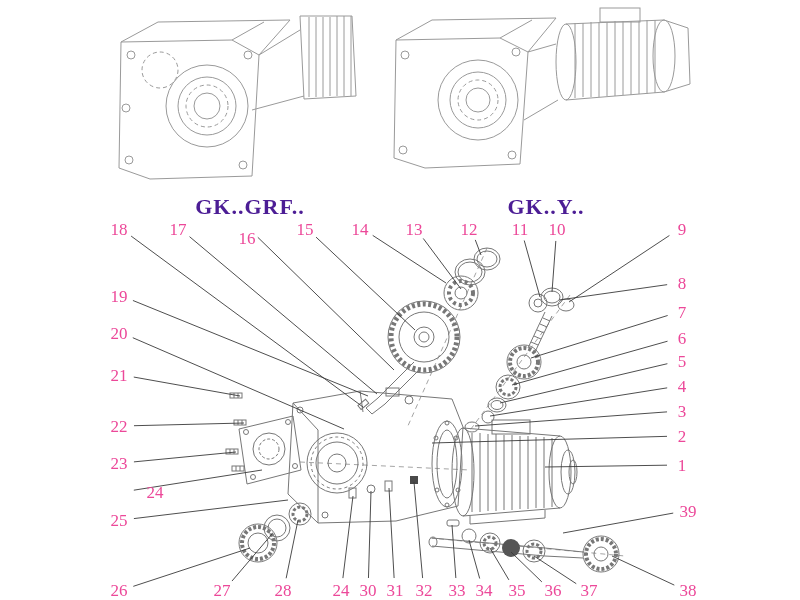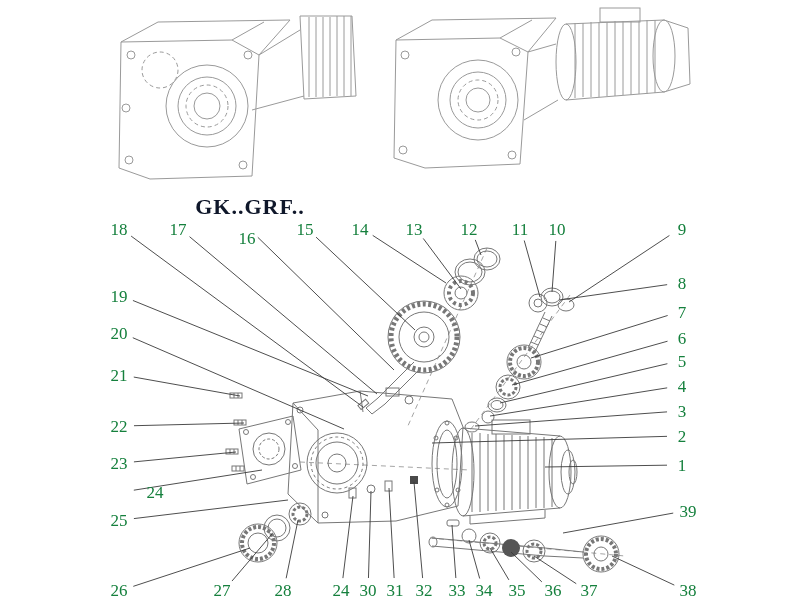--- a/index.html
+++ b/index.html
@@ -2,23 +2,23 @@
 <html><head>
 <meta charset="utf-8">
 <style>
   html,body{margin:0;padding:0;background:#fff;}
   #page{position:relative;width:800px;height:600px;background:#ffffff;overflow:hidden;
         font-family:"Liberation Serif", serif;}
   #artwork,#leader-lines{position:absolute;left:0;top:0;}
   #leader-lines line{stroke:#3a3a3a;stroke-width:0.9;}
   #callout-layer{position:absolute;left:0;top:0;width:800px;height:600px;}
   .callout{position:absolute;transform:translate(-50%,-50%);
-           font-size:17px;color:#15803d;line-height:1;user-select:none;}
+           font-size:17px;color:#ec4899;line-height:1;user-select:none;}
   .variant-title{position:absolute;transform:translate(-50%,-50%);
-                 font-weight:bold;font-size:22px;letter-spacing:1px;color:#0f172a;}
+                 font-weight:bold;font-size:22px;letter-spacing:1px;color:#4c1d95;}
   #title-grf{left:250px;top:207px;}
   #title-y{left:546px;top:207px;}
 </style>
 </head>
 <body>
 
 <div id="page">
 
   <svg id="artwork" width="800" height="600" viewBox="0 0 800 600">
 
@@ -319,13 +319,14 @@
       <div class="callout" style="left: 395px; top: 590px;">31</div>
       <div class="callout" style="left: 424px; top: 590px;">32</div>
       <div class="callout" style="left: 457px; top: 590px;">33</div>
       <div class="callout" style="left: 484px; top: 590px;">34</div>
       <div class="callout" style="left: 517px; top: 590px;">35</div>
       <div class="callout" style="left: 553px; top: 590px; text-align: center;">36</div>
       <div class="callout" style="left: 589px; top: 590px;">37</div>
     </div>
 
   <div class="variant-title" id="title-grf">GK..GRF..</div>
+  <div class="variant-title" id="title-y">GK..Y..</div>
 </div>
 
 </body></html>

